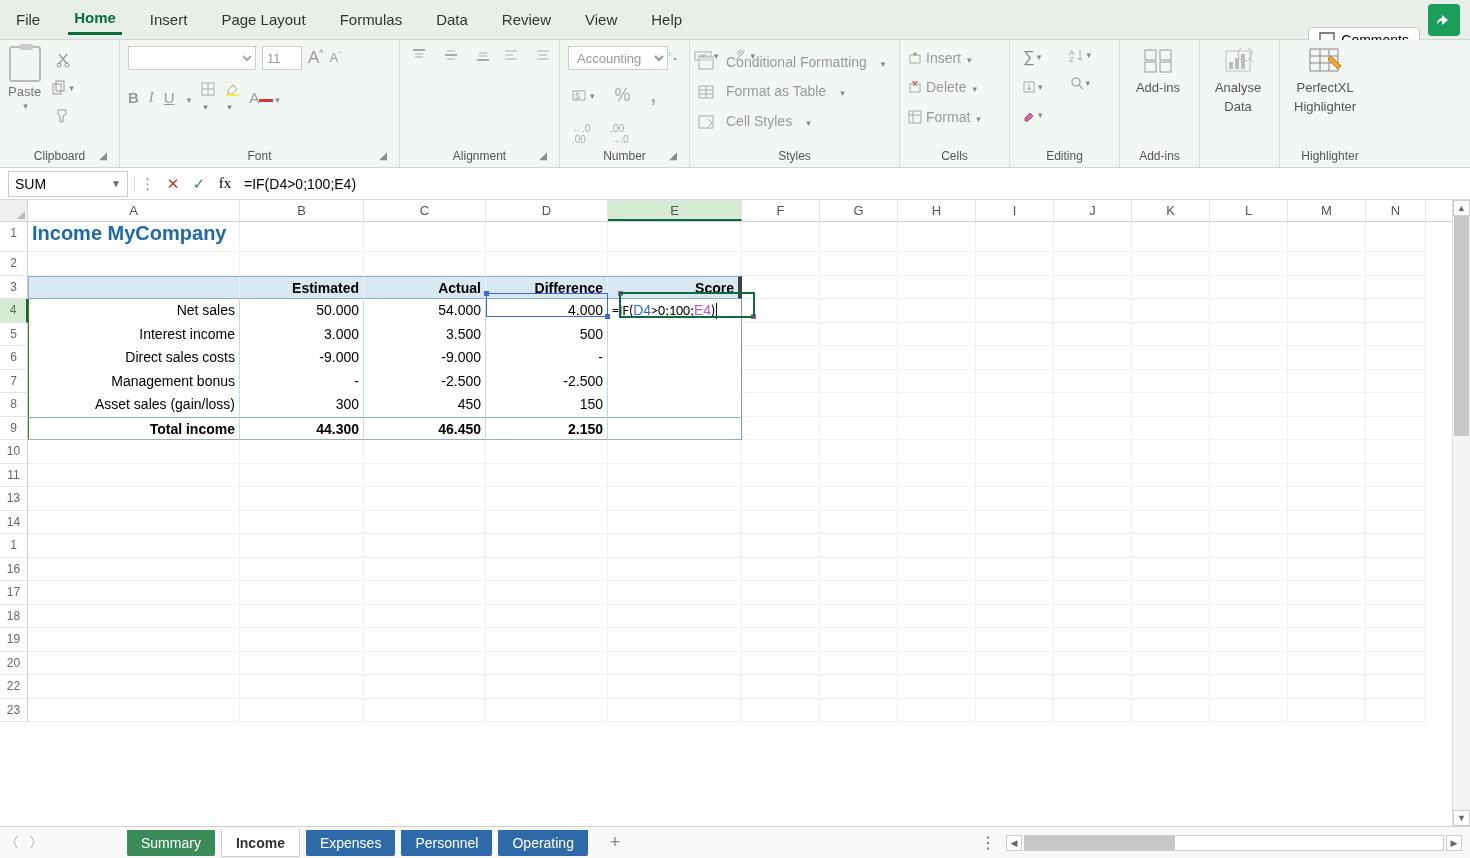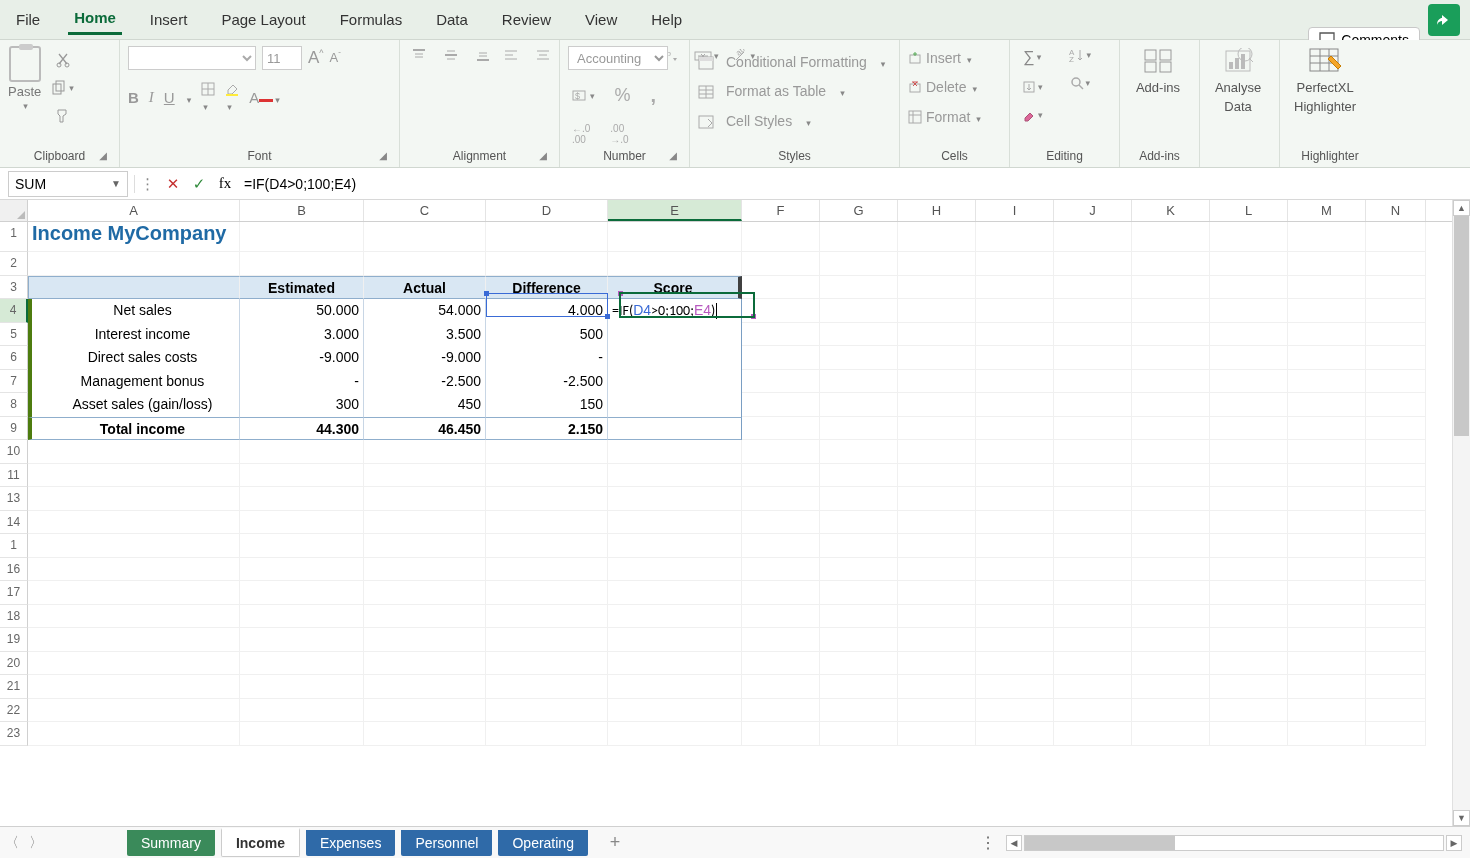--- a/index.html
+++ b/index.html
@@ -80,25 +80,25 @@
 .row { display:flex; height:23.5px; }
 .rh { width:28px; border-right:1px solid #d0d0d0; border-bottom:1px solid #e4e4e4; text-align:center; font-size:12px; color:#666; line-height:23px; background:#fff; }
 .rh.sel { background:#d6ead6; border-right:2px solid #0b6b3a; }
 .cell { border-right:1px solid #f0f0f0; border-bottom:1px solid #f0f0f0; padding:0 4px; font-size:14px; line-height:23px; overflow:hidden; white-space:nowrap; }
 
 
 .cA{width:212px} .cB{width:124px} .cC{width:122px} .cD{width:122px} .cE{width:134px} .cF{width:78px} .cG{width:78px} .cH{width:78px} .cI{width:78px} .cJ{width:78px} .cK{width:78px} .cL{width:78px} .cM{width:78px} .cN{width:60px}
 
 
 .title-cell { color:#1f6aa5; font-size:20px; font-weight:600; }
-.hdr-row .cell.dc { background:#d9e7f3; font-weight:600; text-align:center; border-top:1px solid #8faecc; border-bottom:1px solid #8faecc; }
+.hdr-row .cell.dc { background:#d9e7f3; font-weight:600; text-align:right; border-top:1px solid #8faecc; border-bottom:1px solid #8faecc; }
 .hdr-row .cell.dc.first { text-align:left; border-left:1px solid #8faecc; }
 .hdr-row .cell.dc.last { border-right:4px solid #404040; }
 .tbl .cell.dc { border-right:1px solid #c8d6e5; border-bottom:none; }
-.tbl .cell.dc.first { border-left:4px solid #4d7c0f; text-align:center; padding-left:18px; }
+.tbl .cell.dc.first { border-left:1px solid #4d7c0f; text-align:right; padding-left:18px; }
 .tbl .cell.dc.num { text-align:right; }
 .tbl .cell.dc.last { border-right:1px solid #7a9ec3; }
 .total-row .cell.dc { font-weight:700; border-top:1px solid #8faecc; border-bottom:1px solid #8faecc; }
 
 
 .sel-border { position:absolute; border:2px solid #0b6b3a; pointer-events:none; }
 .edit-cell-txt { font-family:Calibri,Arial; font-size:14px; }
 .ref-D4 { position:absolute; border:1px solid #3a6bd6; pointer-events:none; }
 .ref-D4::before,.ref-D4::after,.ref-E4r::before,.ref-E4r::after{content:"";position:absolute;width:5px;height:5px;background:#3a6bd6;}
 .ref-D4::before{top:-3px;left:-3px}.ref-D4::after{bottom:-3px;right:-3px}
@@ -863,37 +863,20 @@
         <div class="cell cG"></div>
         <div class="cell cH"></div>
         <div class="cell cI"></div>
         <div class="cell cJ"></div>
         <div class="cell cK"></div>
         <div class="cell cL"></div>
         <div class="cell cM"></div>
         <div class="cell cN"></div>
       </div>
       <div class="row">
-        <div class="rh">21</div>
-        <div class="cell cA"></div>
-        <div class="cell cB"></div>
-        <div class="cell cC"></div>
-        <div class="cell cD"></div>
-        <div class="cell cE"></div>
-        <div class="cell cF"></div>
-        <div class="cell cG"></div>
-        <div class="cell cH"></div>
-        <div class="cell cI"></div>
-        <div class="cell cJ"></div>
-        <div class="cell cK"></div>
-        <div class="cell cL"></div>
-        <div class="cell cM"></div>
-        <div class="cell cN"></div>
-      </div>
-      <div class="row">
         <div class="rh">22</div>
         <div class="cell cA"></div>
         <div class="cell cB"></div>
         <div class="cell cC"></div>
         <div class="cell cD"></div>
         <div class="cell cE"></div>
         <div class="cell cF"></div>
         <div class="cell cG"></div>
         <div class="cell cH"></div>
         <div class="cell cI"></div>

